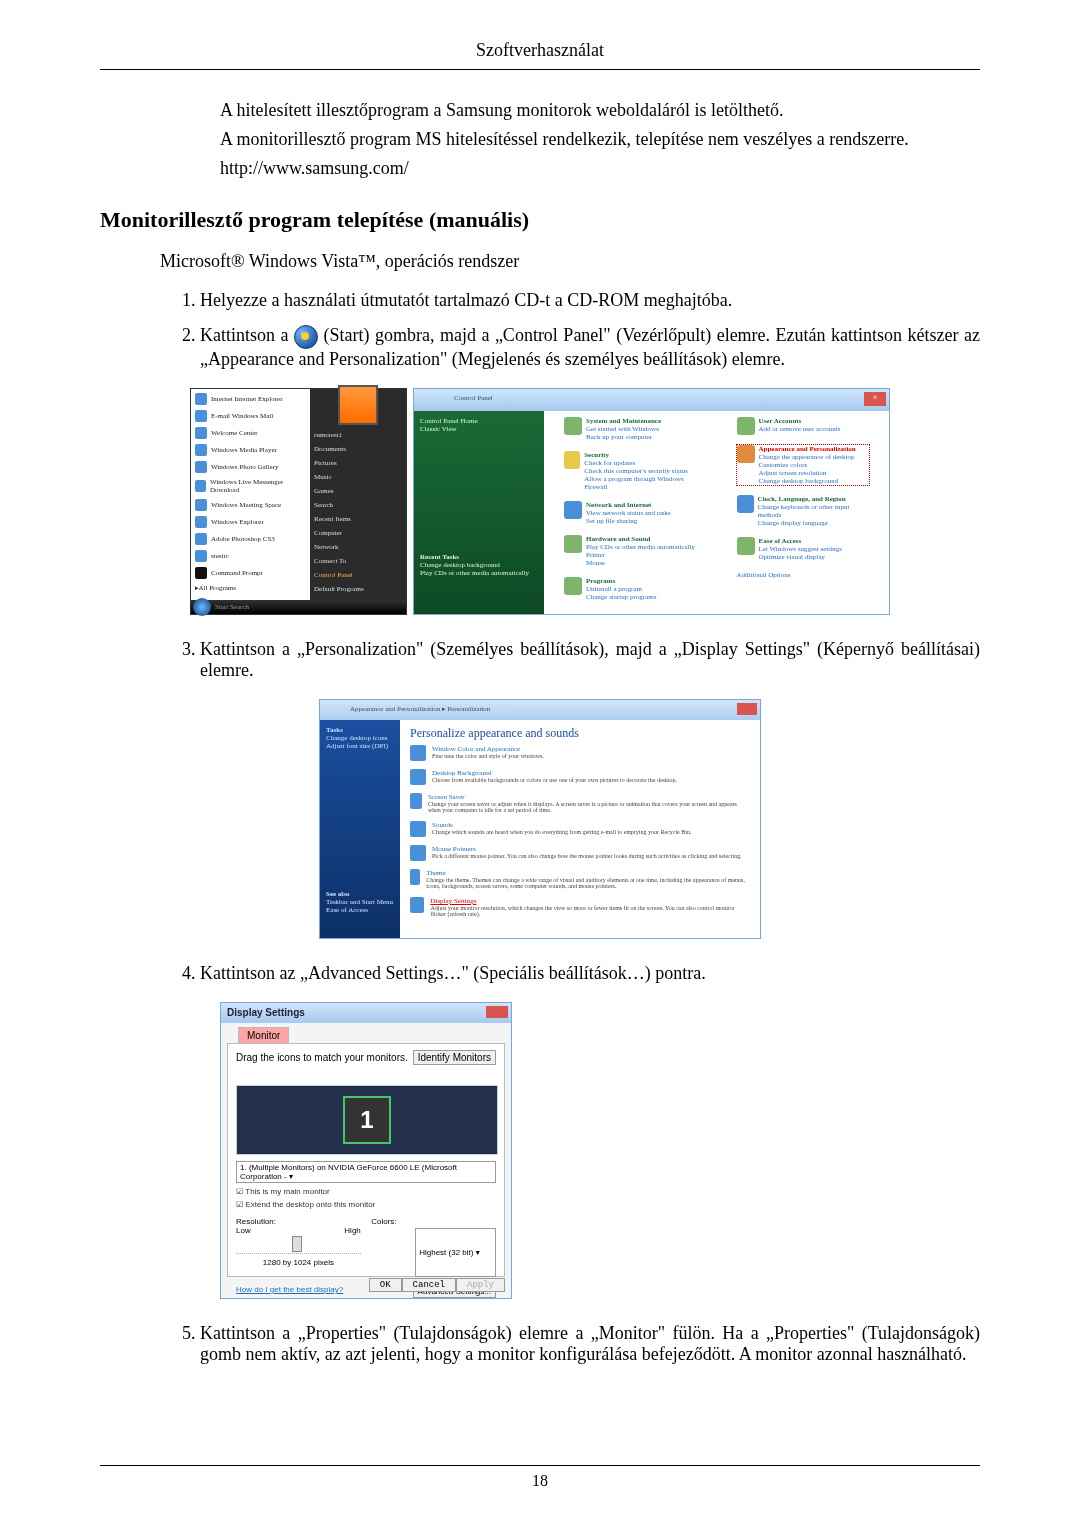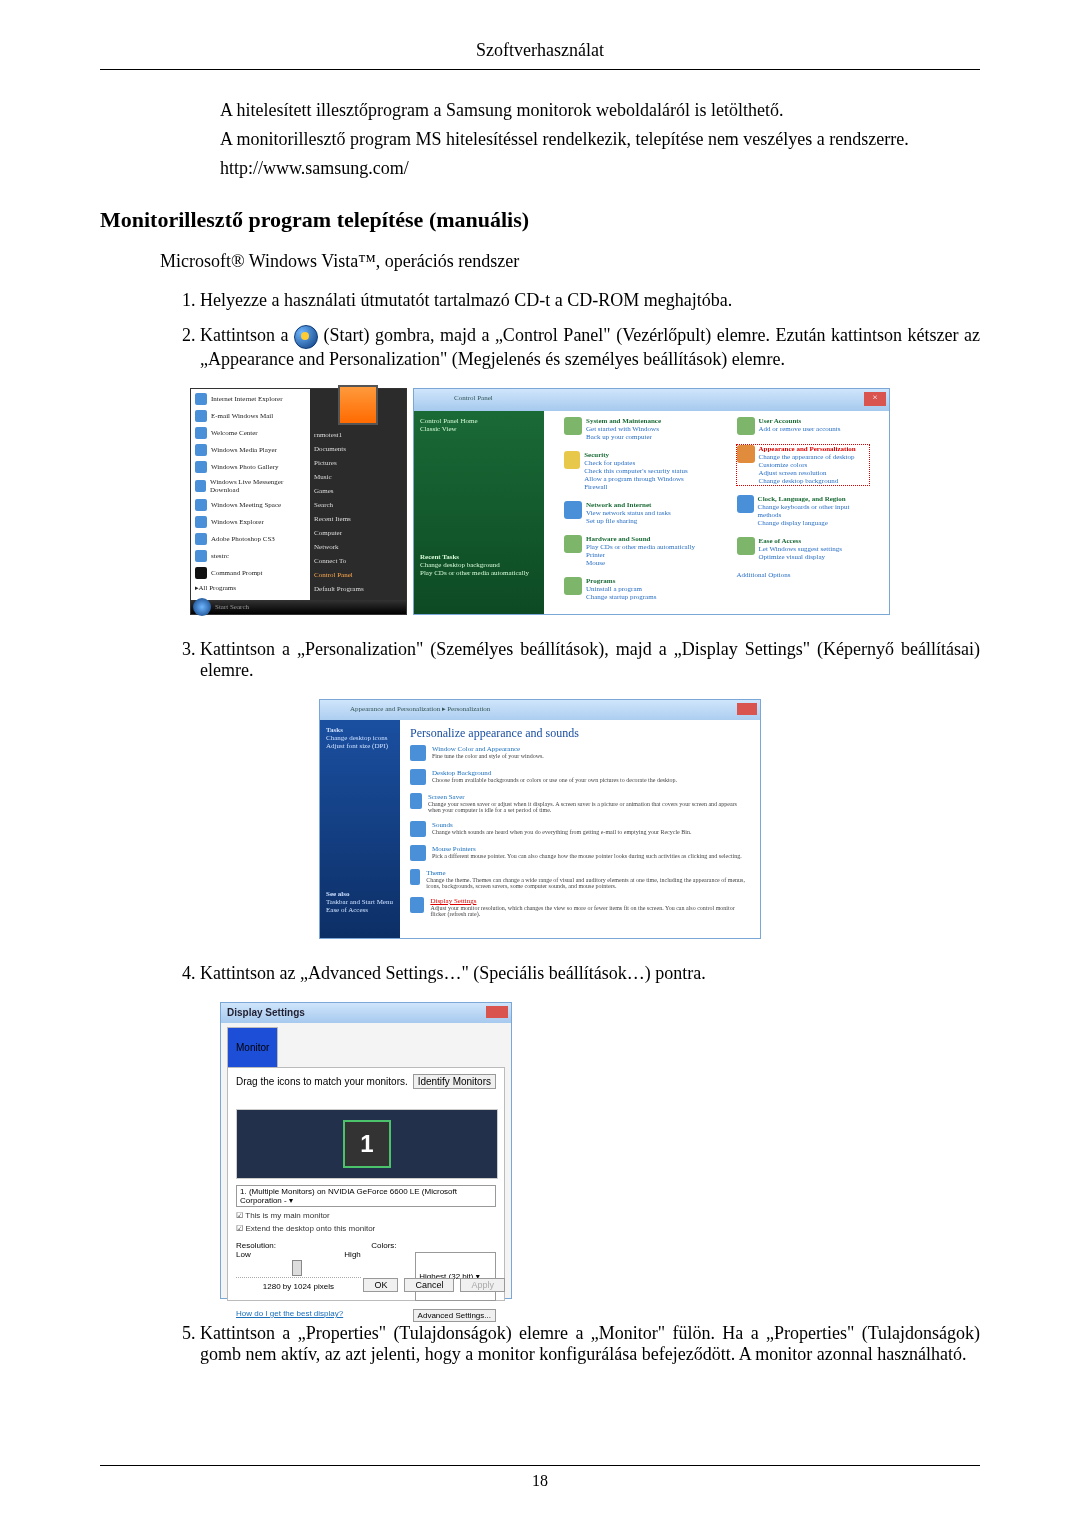--- a/index.html
+++ b/index.html
@@ -286,25 +286,25 @@
     padding-left: 6px;
     line-height: 20px;
     font-weight: bold;
   }
   .ds-close {
     position: absolute; right: 3px; top: 3px;
     width: 22px; height: 12px;
     background: #d9534f;
   }
   .ds-tab {
-    margin: 4px 6px 0 6px;
-    padding: 14px 8px;
+    margin: 4px 6px 0 17px;
+    padding: 2px 8px;
     border: 1px solid #bbb;
     border-bottom: none;
-    background: #1d4ed8;
+    background: #fca5a5;
     display: inline-block;
   }
   .ds-body {
     margin: 0 6px 6px 6px;
     border: 1px solid #bbb;
     background: #fff;
     padding: 8px;
     height: 234px;
     box-sizing: border-box;
     position: relative;
@@ -396,21 +396,21 @@
   }
   .ds-advbtn {
     border: 1px solid #999;
     padding: 1px 4px;
     background: #f0f0f0;
   }
   .ds-btnrow {
     position: absolute;
     bottom: 6px; right: 6px;
     display: flex;
-    gap: 6px;
+    font-family: Liberation Mono, monospace;
   }
   .ds-btn {
     border: 1px solid #999;
     padding: 1px 10px;
     background: #f0f0f0;
     font-size: 9px;
   }
   .ds-btn.disabled {
     color: #aaa;
   }

